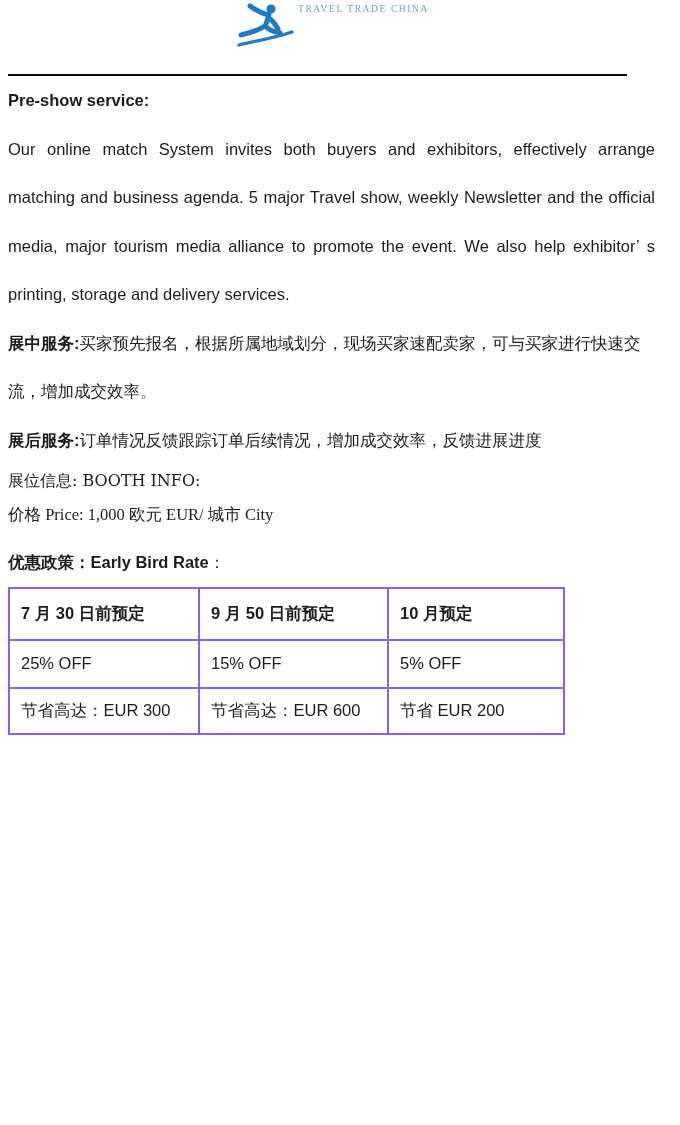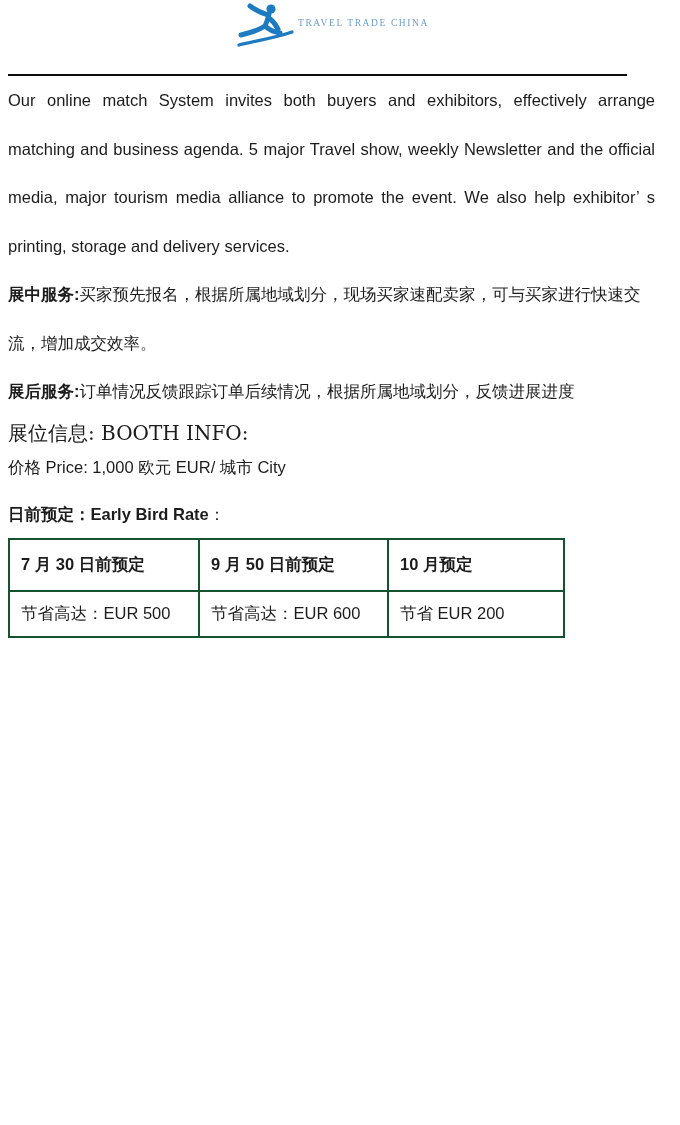--- a/index.html
+++ b/index.html
@@ -15,37 +15,37 @@
 
   
   .logo-row{display:flex;justify-content:center;align-items:flex-start;margin-top:2px;height:50px;}
   .logo-figure{width:62px;height:48px;flex:0 0 auto;}
   .logo-figure path{stroke:var(--brand);fill:none;stroke-linecap:round;}
   .logo-figure .limb{stroke-width:5;}
   .logo-figure .swoosh{stroke-width:3.2;}
   .logo-figure circle{fill:var(--brand);}
   .logo-text{margin-left:2px;}
   .logo-cn{font-size:24px;font-weight:700;color:var(--brand);letter-spacing:3px;line-height:26px;margin-top:6px;}
-  .logo-en{font-family:"Liberation Serif",serif;font-size:9.5px;color:var(--brand-light);letter-spacing:1.6px;margin-top:16px;white-space:nowrap;}
+  .logo-en{font-family:"Liberation Serif",serif;font-size:9.5px;color:var(--brand-light);letter-spacing:1.6px;margin-top:2px;white-space:nowrap;}
 
   
   .rule{border:none;border-top:2px solid #0c0c0c;margin:22px 28px 0 0;}
 
   
   .para{margin:0;font-size:16.5px;line-height:48.5px;}
   .justify{text-align:justify;}
   .b{font-weight:700;}
-  .tight{line-height:34px;}
-  .serifline{font-family:"DejaVu Serif","Liberation Serif",serif;font-size:20px;}
+  .tight{line-height:34px;font-family:Liberation Serif, serif;}
+  .serifline{font-family:"DejaVu Serif","Liberation Serif",serif;font-size:16px;}
   .earlybird{margin-top:6px;}
 
   
   table.rates{border-collapse:collapse;table-layout:fixed;width:555px;}
   .rates th,.rates td{
-    border:2px solid #14532d;padding:0 4px 0 11px;text-align:left;
+    border:2px solid #8b5cf6;padding:0 4px 0 11px;text-align:left;
     vertical-align:middle;font-size:16.5px;font-weight:400;overflow:hidden;
   }
   .rates th{font-weight:700;height:50px;}
   .rates tr.discount td{height:46px;}
   .rates tr.price td{height:97px;}
   .rates tr.price td div{line-height:48px;}
   .rates tr.savings td{height:44px;}
 </style>
 </head>
 <body>
@@ -62,50 +62,56 @@
       <path class="limb" d="M30,24 C34,28 39,30 45,31"></path>
       <path class="swoosh" d="M4,43 C20,39 40,36 57,30"></path>
     </svg>
     <div class="logo-text">
       <div class="logo-en">TRAVEL TRADE CHINA</div>
     </div>
   </div>
 
   <hr class="rule">
 
+  <p class="para b">Pre-show service:</p>
 
   <p class="para justify">Our online match System invites both buyers and exhibitors, effectively arrange matching and business agenda. 5 major Travel show, weekly Newsletter and the official media, major tourism media alliance to promote the event. We also help exhibitor’ s printing, storage and delivery services.</p>
 
   <p class="para"><span class="b">展中服务:</span><span>买家预先报名，根据所属地域划分，现场买家速配卖家，可与买家进行快速交流，增加成交效率。</span></p>
 
 
 
-  <p class="para"><span class="b">展后服务:</span><span>订单情况反馈跟踪订单后续情况，根据所属地域划分，反馈进展进度</span></p>
+  <p class="para"><span class="b">展后服务:</span><span>订单情况反馈跟踪订单后续情况，增加成交效率，反馈进展进度</span></p>
 
 
 
   <p class="para tight serifline">展位信息: BOOTH INFO:</p>
 
   <p class="para tight">价格 Price: 1,000 欧元 EUR/ 城市 City</p>
 
-  <p class="para earlybird"><span class="b">日前预定：Early Bird Rate</span><span>：</span></p>
+  <p class="para earlybird"><span class="b">优惠政策：Early Bird Rate</span><span>：</span></p>
 
   <table class="rates">
     <colgroup>
         <col style="width:190px">
         <col style="width:189px">
         <col style="width:176px">
       </colgroup>
     <tbody>
       <tr>
         <th>7 月 30 日前预定</th>
         <th>9 月 50 日前预定</th>
         <th>10 月预定</th>
       </tr>
+      <tr class="discount">
+        <td>25% OFF</td>
+        <td>15% OFF</td>
+        <td>5% OFF</td>
+      </tr>
       <tr class="savings">
-        <td>节省高达：EUR 500</td>
+        <td>节省高达：EUR 300</td>
         <td>节省高达：EUR 600</td>
         <td>节省 EUR 200</td>
       </tr>
     </tbody>
   </table>
 
 </div>
 
 </body></html>

